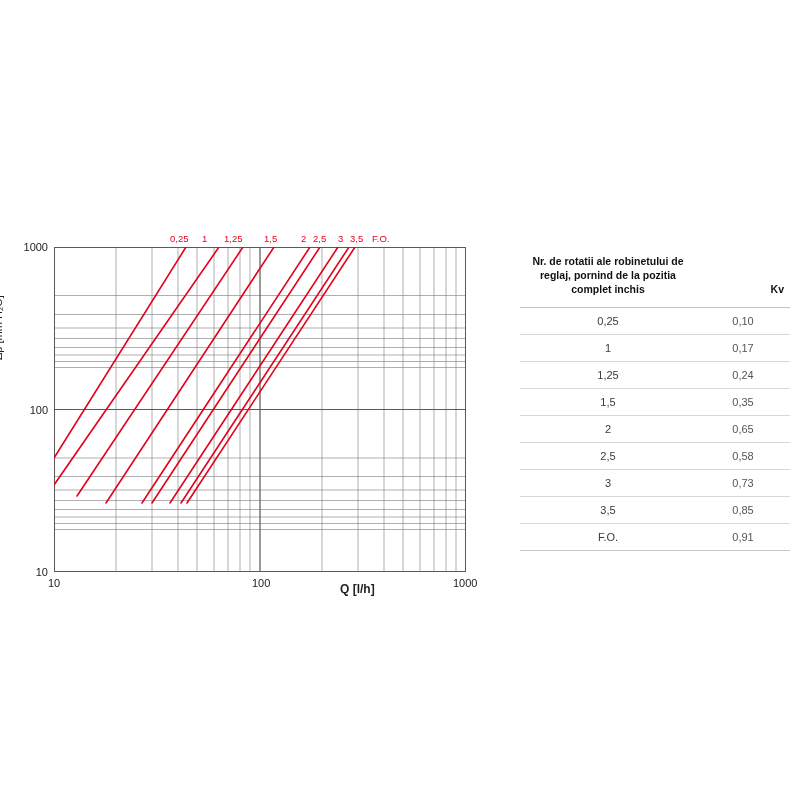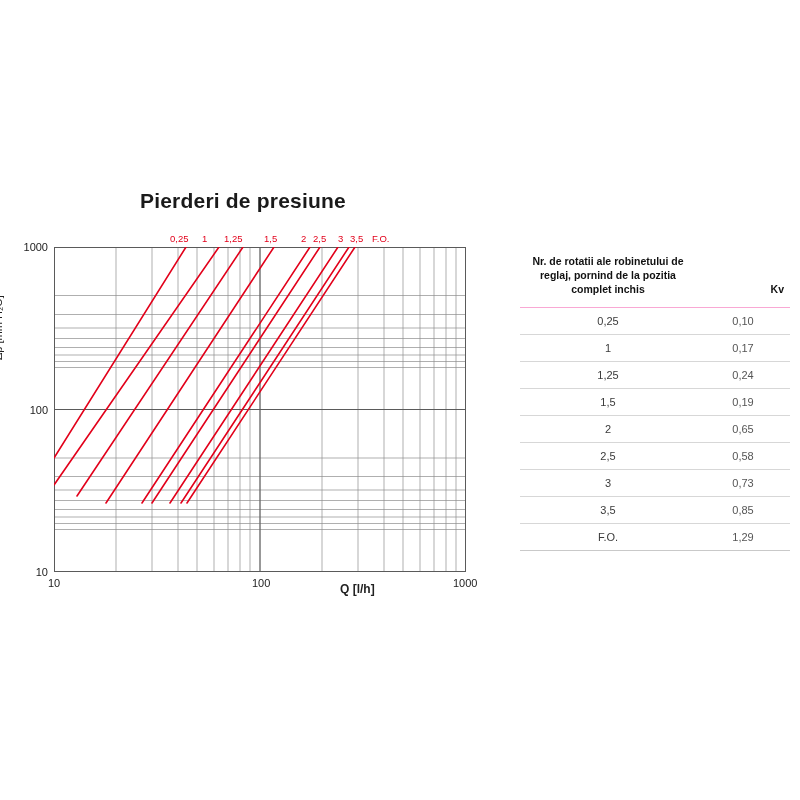--- a/index.html
+++ b/index.html
@@ -130,21 +130,20 @@
     border-bottom: 1px solid #c9c9c9;
   }
 </style>
 </head>
 <body>
 
 <div id="root">
 
   <div class="chart-block">
 
-    <div class="chart-title">Pierderi de presiune</div>
 
     <div class="ylabel">Δp [mm H₂O]</div>
 
     <div class="ytick" style="left:-2px; top:56px; width:40px;">1000</div>
     <div class="ytick" style="left:-2px; top:219px; width:40px;">100</div>
     <div class="ytick" style="left:-2px; top:381px; width:40px;">10</div>
 
     <div class="xtick" style="left:38px; top:392px;">10</div>
     <div class="xtick" style="left:242px; top:392px;">100</div>
     <div class="xtick" style="left:443px; top:392px;">1000</div>
@@ -247,39 +246,39 @@
         <tr>
           <td>1</td>
           <td class="kv-val">0,17</td>
         </tr>
         <tr>
           <td>1,25</td>
           <td class="kv-val">0,24</td>
         </tr>
         <tr>
           <td>1,5</td>
-          <td class="kv-val">0,19</td>
+          <td class="kv-val">0,35</td>
         </tr>
         <tr>
           <td>2</td>
           <td class="kv-val">0,65</td>
         </tr>
         <tr>
           <td>2,5</td>
           <td class="kv-val">0,58</td>
         </tr>
         <tr>
           <td>3</td>
           <td class="kv-val">0,73</td>
         </tr>
         <tr>
           <td>3,5</td>
           <td class="kv-val">0,85</td>
         </tr>
         <tr>
           <td>F.O.</td>
-          <td class="kv-val">1,29</td>
+          <td class="kv-val">0,91</td>
         </tr>
       </tbody>
     </table>
   </div>
 
 </div>
 
 </body></html>

